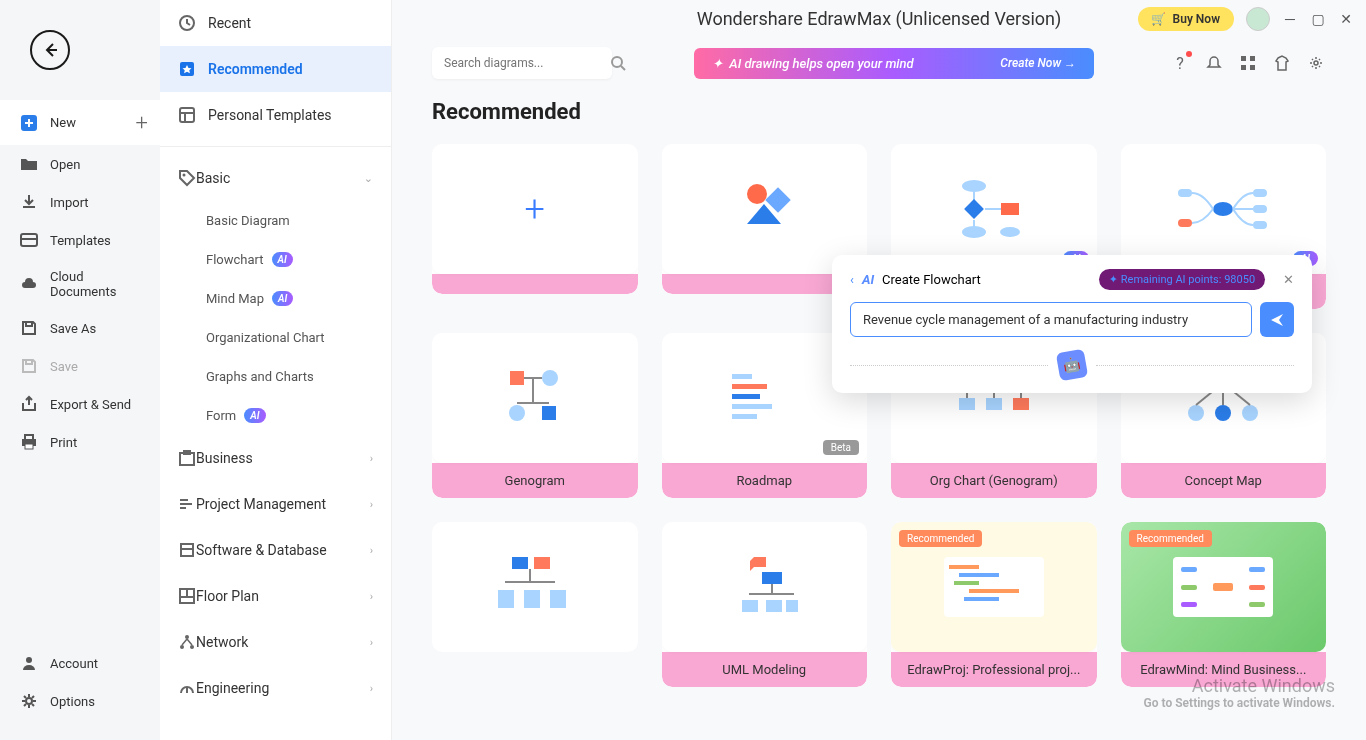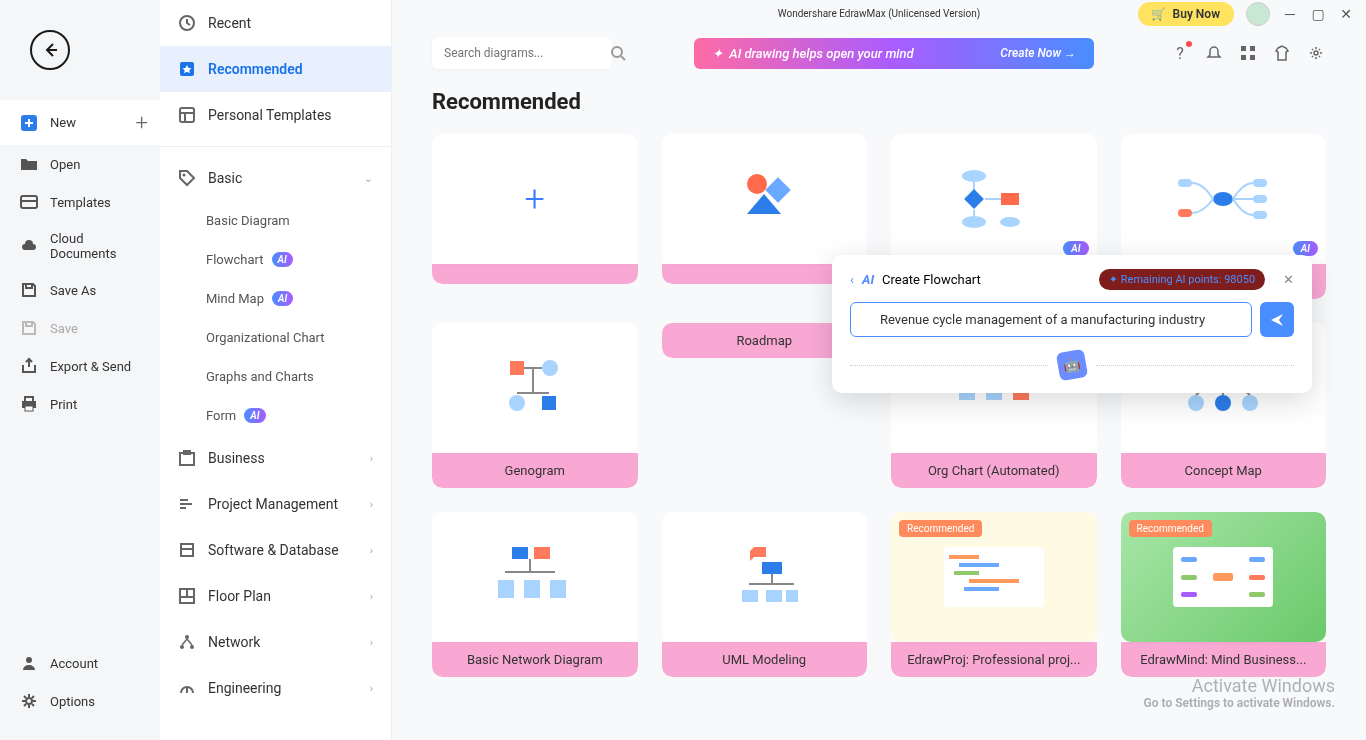--- a/index.html
+++ b/index.html
@@ -9,27 +9,27 @@
 .left-item { display: flex; align-items: center; padding: 10px 20px; cursor: pointer; font-size: 13px; color: #333; gap: 12px; }
 .left-item.new { background: #fff; justify-content: flex-start; padding-right: 12px; }
 .left-item.new .plus-right { margin-left: auto; font-size: 22px; color: #666; font-weight: 300; }
 .left-item.disabled { color: #aaa; }
 .left-icon { width: 18px; height: 18px; display: flex; align-items: center; justify-content: center; }
 .spacer { flex: 1; }
 .mid-sidebar { width: 232px; background: #fff; border-right: 1px solid #eee; overflow-y: auto; }
 .mid-item { display: flex; align-items: center; padding: 14px 18px; cursor: pointer; font-size: 14px; color: #333; gap: 12px; }
 .mid-item.active { background: #e8f0fe; color: #1a73e8; font-weight: 600; }
 .mid-divider { height: 1px; background: #eee; margin: 8px 0; }
-.mid-group { padding: 14px 18px; display: flex; align-items: center; gap: 12px; cursor: pointer; font-size: 14px; color: #333; }
+.mid-group { padding: 14px 18px; display: flex; align-items: center; cursor: pointer; font-size: 14px; color: #333; }
 .mid-group .chev { margin-left: auto; color: #aaa; font-size: 11px; }
 .mid-sub { padding: 12px 18px 12px 46px; font-size: 13px; color: #555; cursor: pointer; display: flex; align-items: center; gap: 8px; }
 .ai-badge { background: linear-gradient(90deg, #4a8dff, #a95cff); color: #fff; font-size: 10px; font-weight: 600; padding: 2px 6px; border-radius: 10px; font-style: italic; }
 .main { flex: 1; background: #f8f9fb; display: flex; flex-direction: column; position: relative; }
 .title-bar { display: flex; align-items: center; padding: 8px 16px; justify-content: center; position: relative; }
-.title-text { font-size: 10px; color: #333; }
+.title-text { font-size: 18px; color: #333; }
 .title-right { position: absolute; right: 12px; display: flex; align-items: center; gap: 12px; }
 .buy-btn { background: #ffe25e; border-radius: 16px; padding: 5px 14px; font-size: 12px; font-weight: 600; display: flex; align-items: center; gap: 6px; cursor: pointer; color: #333; }
 .avatar { width: 24px; height: 24px; border-radius: 50%; background: #c9e8d4; border: 1px solid #ccc; }
 .win-btn { width: 16px; height: 16px; cursor: pointer; color: #555; display: flex; align-items: center; justify-content: center; font-size: 14px; }
 .toolbar { display: flex; align-items: center; padding: 10px 40px; gap: 16px; justify-content: center; }
 .search-box { background: #fff; border-radius: 6px; width: 180px; padding: 8px 12px; display: flex; align-items: center; gap: 10px; box-shadow: 0 1px 3px rgba(0,0,0,0.05); }
 .search-box input { border: none; outline: none; font-size: 12px; flex: 1; color: #555; }
 .ai-banner { background: linear-gradient(90deg, #ff6ba5, #a95cff, #4a8dff); color: #fff; border-radius: 6px; padding: 8px 18px; display: flex; align-items: center; font-size: 13px; font-style: italic; font-weight: 500; width: 400px; }
 .ai-banner .create-now { margin-left: auto; font-size: 12px; }
 .toolbar-right { margin-left: auto; display: flex; gap: 14px; align-items: center; }
@@ -44,24 +44,24 @@
 .card-preview.colored.green { background: linear-gradient(135deg, #a8e6a8, #6bc96b); }
 .card-label { text-align: center; font-size: 13px; color: #333; margin-top: 10px; background: #f9a8d4; padding: 10px; border-radius: 0 0 10px 10px; margin-top: 0; }
 .card-wrap { background: #fff; border-radius: 10px; overflow: hidden; }
 .plus-icon { font-size: 36px; color: #3a7cff; font-weight: 300; }
 .ai-corner { position: absolute; bottom: 8px; right: 8px; background: linear-gradient(90deg, #4a8dff, #a95cff); color: #fff; font-size: 10px; font-weight: 600; padding: 2px 8px; border-radius: 10px; font-style: italic; }
 .beta-corner { position: absolute; bottom: 8px; right: 8px; background: #999; color: #fff; font-size: 10px; padding: 2px 8px; border-radius: 4px; }
 .rec-badge { position: absolute; top: 8px; left: 8px; background: #ff8a5c; color: #fff; font-size: 10px; padding: 3px 8px; border-radius: 4px; }
 .ai-dialog { position: absolute; top: 255px; left: 440px; width: 480px; background: #fff; border-radius: 10px; box-shadow: 0 8px 30px rgba(0,0,0,0.15); padding: 14px 18px; z-index: 100; }
 .ai-dialog-header { display: flex; align-items: center; gap: 8px; margin-bottom: 12px; font-size: 13px; }
 .ai-dialog-header .ai-label { color: #5a8dff; font-weight: 700; font-style: italic; }
-.ai-dialog-header .remaining { margin-left: auto; background: #7f1d1d; color: #4a8dff; padding: 4px 10px; border-radius: 14px; font-size: 11px; }
+.ai-dialog-header .remaining { margin-left: auto; background: #701a75; color: #4a8dff; padding: 4px 10px; border-radius: 14px; font-size: 11px; }
 .ai-dialog-header .close { color: #888; cursor: pointer; margin-left: 10px; }
 .ai-input-wrap { display: flex; gap: 8px; }
-.ai-input { flex: 1; border: 1.5px solid #4a8dff; border-radius: 6px; padding: 9px 29px; font-size: 13px; outline: none; color: #333; }
+.ai-input { flex: 1; border: 1.5px solid #4a8dff; border-radius: 6px; padding: 9px 12px; font-size: 13px; outline: none; color: #333; }
 .send-btn { background: #4a8dff; color: #fff; border-radius: 6px; width: 34px; display: flex; align-items: center; justify-content: center; cursor: pointer; }
 .ai-dialog-footer { margin-top: 14px; display: flex; align-items: center; justify-content: center; gap: 10px; }
 .dotted-line { flex: 1; height: 1px; border-top: 1px dotted #ccc; }
 .bot-icon { width: 28px; height: 28px; background: #6b8dff; border-radius: 6px; display: flex; align-items: center; justify-content: center; color: #fff; font-size: 14px; transform: rotate(-10deg); }
 .watermark { position: absolute; bottom: 30px; right: 31px; color: rgba(0,0,0,0.3); text-align: right; pointer-events: none; }
 .watermark .wm1 { font-size: 18px; }
 .watermark .wm2 { font-size: 12px; font-weight: bold; }
 svg { display: block; }
 </style>
 </head>
@@ -84,20 +84,28 @@
     <span>New</span>
     <span class="plus-right">+</span>
   </div>
   <div class="left-item">
     <span class="left-icon">
         <svg width="18" height="14">
           <path d="M1 2 h5 l2 2 h9 v9 h-16 z" fill="#555"></path>
         </svg>
       </span>
     <span>Open</span>
+  </div>
+  <div class="left-item">
+    <span class="left-icon">
+        <svg width="18" height="18">
+          <path d="M9 2 v8 M5 7 l4 4 4-4 M3 14 h12" stroke="#555" stroke-width="2" fill="none"></path>
+        </svg>
+      </span>
+    <span>Import</span>
   </div>
   <div class="left-item">
     <span class="left-icon">
         <svg width="18" height="14">
           <rect x="1" y="1" width="16" height="12" rx="2" fill="none" stroke="#555" stroke-width="2"></rect>
           <line x1="1" y1="6" x2="17" y2="6" stroke="#555" stroke-width="2"></line>
         </svg>
       </span>
     <span>Templates</span>
   </div>
@@ -423,39 +431,49 @@
                 <line x1="22" y1="40" x2="54" y2="40" stroke="#888" stroke-width="2"></line>
                 <circle cx="22" cy="50" r="8" fill="#a8d4ff"></circle>
                 <rect x="47" y="43" width="14" height="14" fill="#2b7de9"></rect>
               </svg>
             </div>
             <div class="card-label">Genogram</div>
           </div>
         </div>
       <div class="card">
           <div class="card-wrap">
+            <div class="card-preview">
+              <svg width="80" height="60">
+                <rect x="8" y="6" width="20" height="5" fill="#a8d4ff"></rect>
+                <rect x="8" y="16" width="35" height="5" fill="#ff7a5c"></rect>
+                <rect x="8" y="26" width="28" height="5" fill="#2b7de9"></rect>
+                <rect x="8" y="36" width="40" height="5" fill="#a8d4ff"></rect>
+                <rect x="8" y="46" width="25" height="5" fill="#a8d4ff"></rect>
+              </svg>
+              <span class="beta-corner">Beta</span>
+            </div>
             <div class="card-label">Roadmap</div>
           </div>
         </div>
       <div class="card">
           <div class="card-wrap">
             <div class="card-preview">
               <svg width="90" height="70">
                 <rect x="37" y="5" width="16" height="12" fill="#2b7de9"></rect>
                 <line x1="45" y1="17" x2="45" y2="27" stroke="#888" stroke-width="2"></line>
                 <line x1="18" y1="27" x2="72" y2="27" stroke="#888" stroke-width="2"></line>
                 <line x1="18" y1="27" x2="18" y2="35" stroke="#888" stroke-width="2"></line>
                 <line x1="45" y1="27" x2="45" y2="35" stroke="#888" stroke-width="2"></line>
                 <line x1="72" y1="27" x2="72" y2="35" stroke="#888" stroke-width="2"></line>
                 <rect x="10" y="35" width="16" height="12" fill="#a8d4ff"></rect>
                 <rect x="37" y="35" width="16" height="12" fill="#a8d4ff"></rect>
                 <rect x="64" y="35" width="16" height="12" fill="#ff7a5c"></rect>
               </svg>
             </div>
-            <div class="card-label">Org Chart (Automated)</div>
+            <div class="card-label">Org Chart (Genogram)</div>
           </div>
         </div>
       <div class="card">
           <div class="card-wrap">
             <div class="card-preview">
               <svg width="90" height="70">
                 <circle cx="45" cy="12" r="8" fill="#ff6b4a"></circle>
                 <circle cx="18" cy="50" r="8" fill="#a8d4ff"></circle>
                 <circle cx="45" cy="50" r="8" fill="#2b7de9"></circle>
                 <circle cx="72" cy="50" r="8" fill="#a8d4ff"></circle>
@@ -474,21 +492,20 @@
               <svg width="90" height="70">
                 <rect x="22" y="5" width="16" height="12" fill="#2b7de9"></rect>
                 <rect x="44" y="5" width="16" height="12" fill="#ff7a5c"></rect>
                 <line x1="40" y1="17" x2="40" y2="30" stroke="#888" stroke-width="2"></line>
                 <line x1="15" y1="30" x2="65" y2="30" stroke="#888" stroke-width="2"></line>
                 <rect x="8" y="38" width="16" height="18" fill="#a8d4ff"></rect>
                 <rect x="34" y="38" width="16" height="18" fill="#a8d4ff"></rect>
                 <rect x="60" y="38" width="16" height="18" fill="#a8d4ff"></rect>
               </svg>
             </div>
-            <div class="card-label">Basic Network Diagram</div>
           </div>
         </div>
       <div class="card">
           <div class="card-wrap">
             <div class="card-preview">
               <svg width="80" height="70">
                 <path d="M30 5 h12 v10 h-12 z M30 5 l-4 4 v10 l4-4" fill="#ff7a5c"></path>
                 <rect x="38" y="20" width="20" height="12" fill="#2b7de9"></rect>
                 <line x1="48" y1="32" x2="48" y2="42" stroke="#888" stroke-width="2"></line>
                 <line x1="25" y1="42" x2="70" y2="42" stroke="#888" stroke-width="2"></line>

